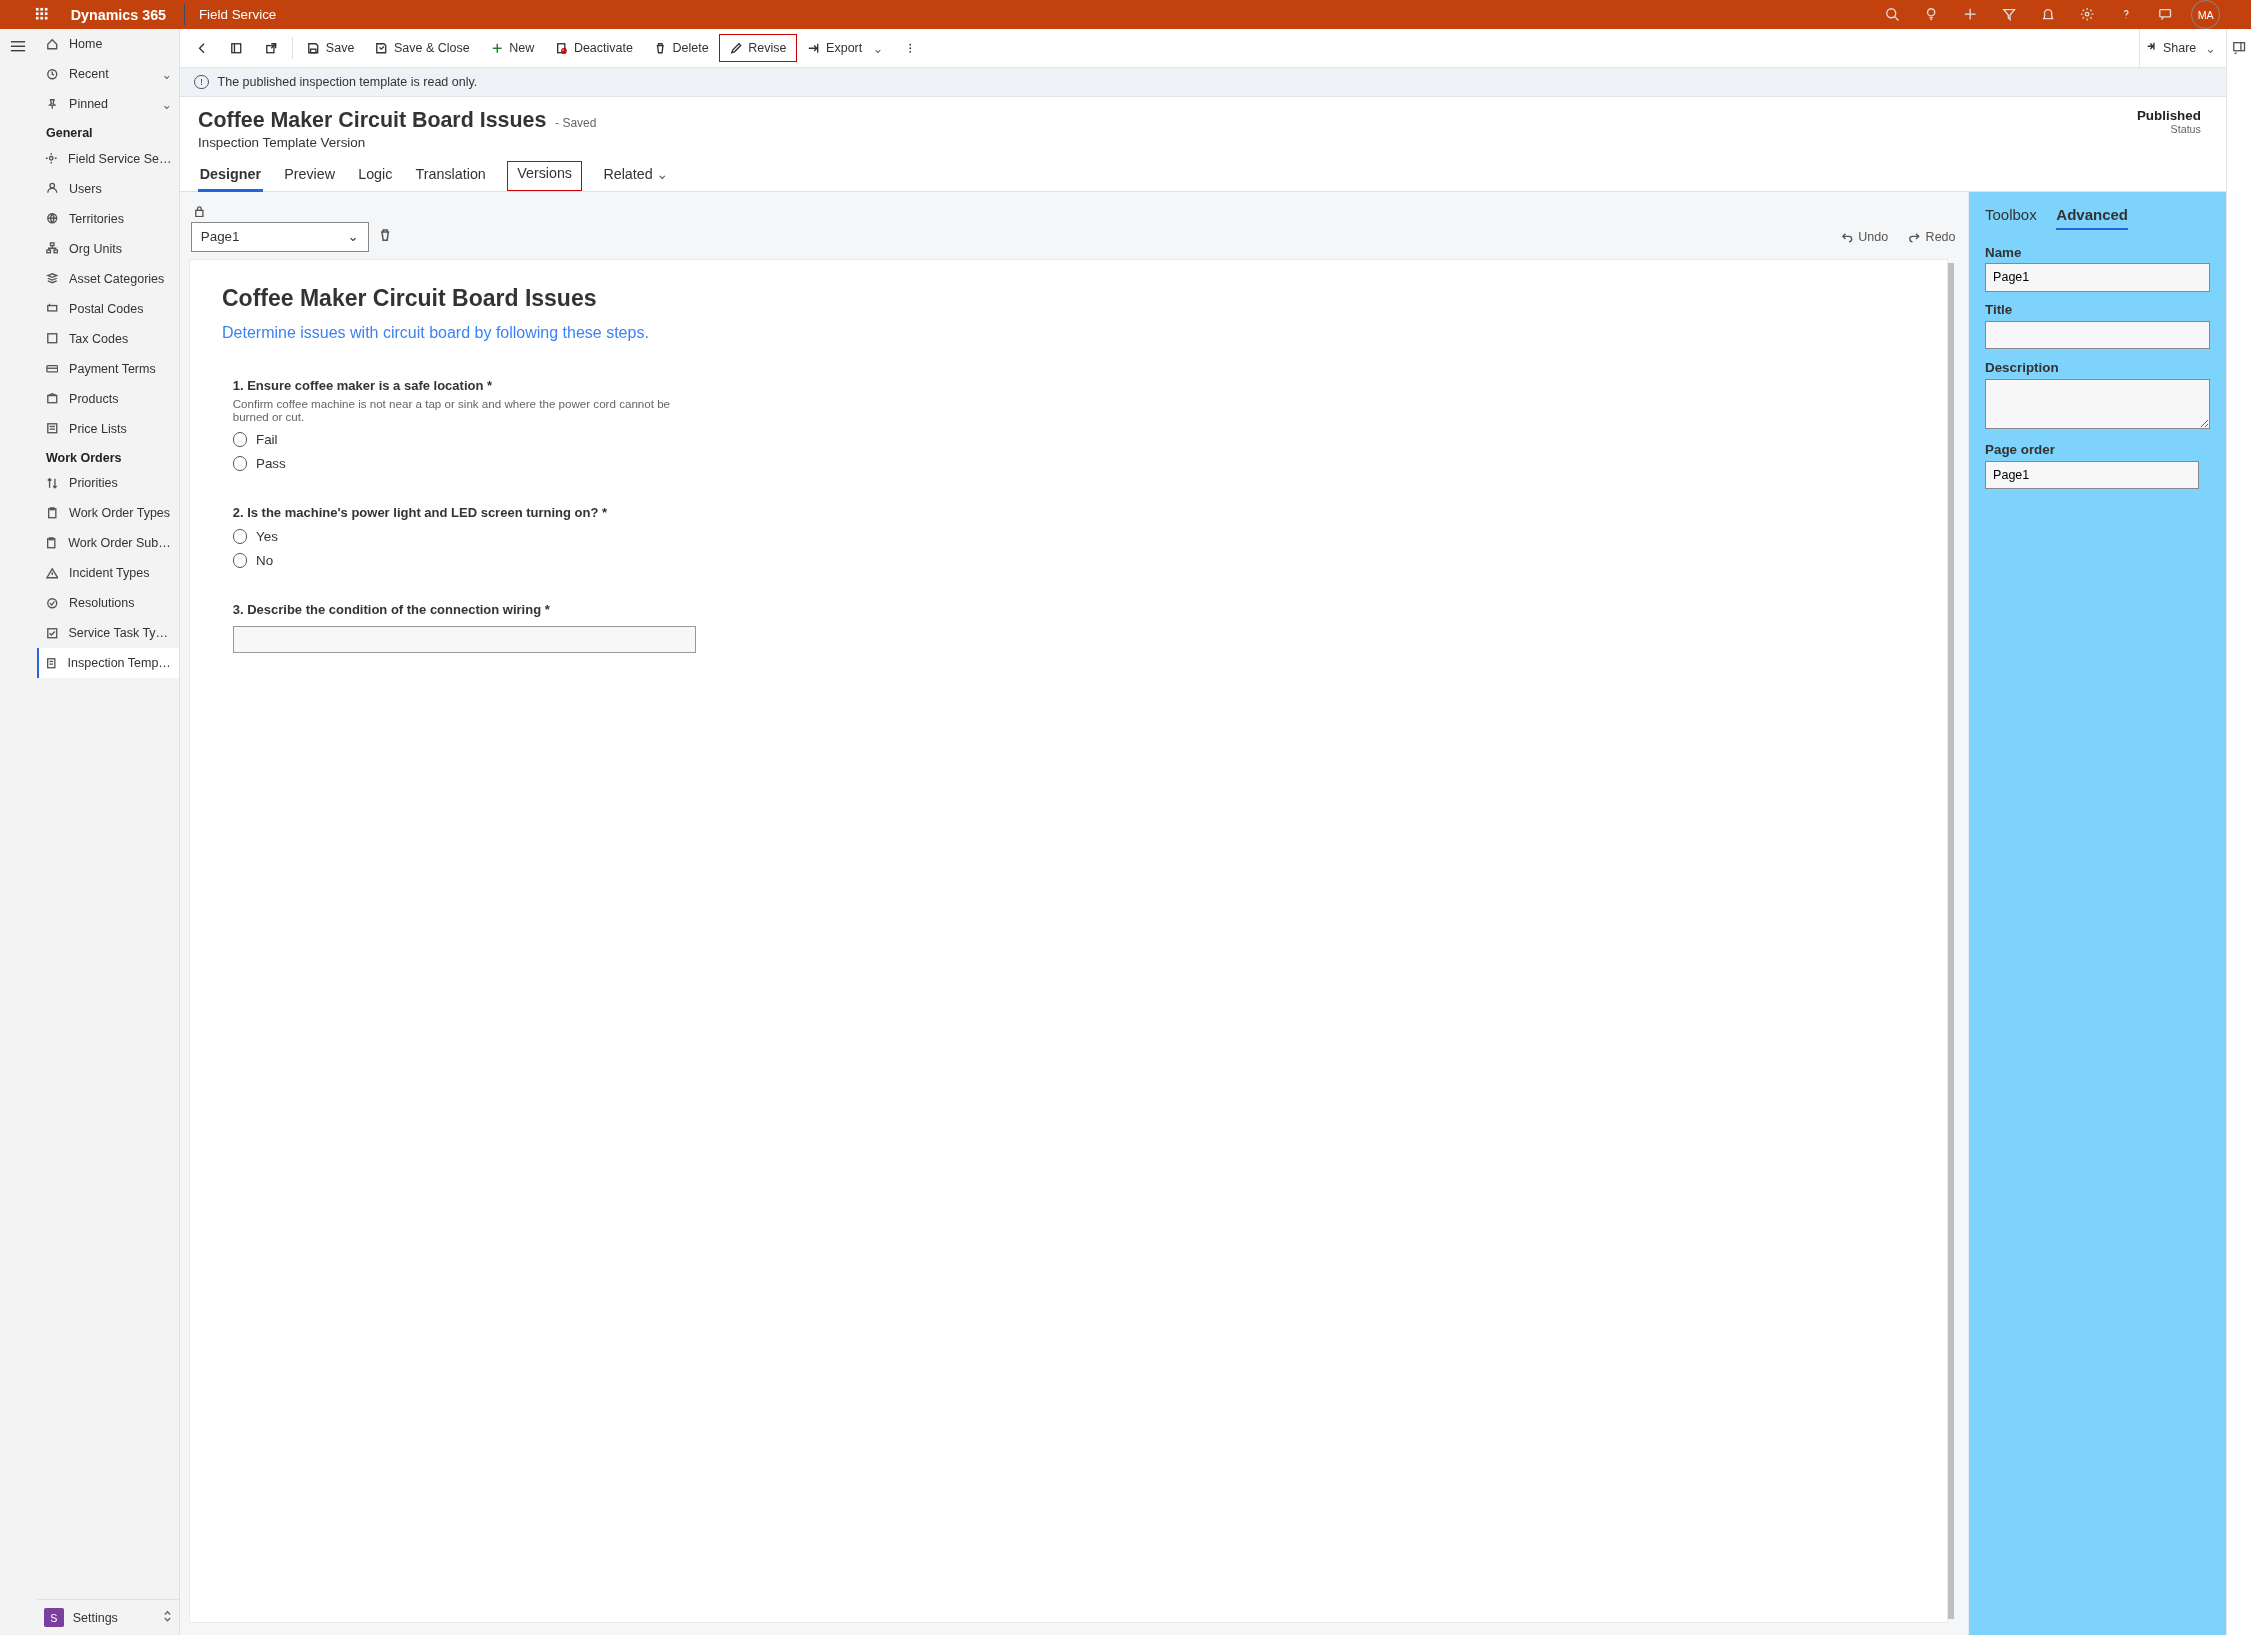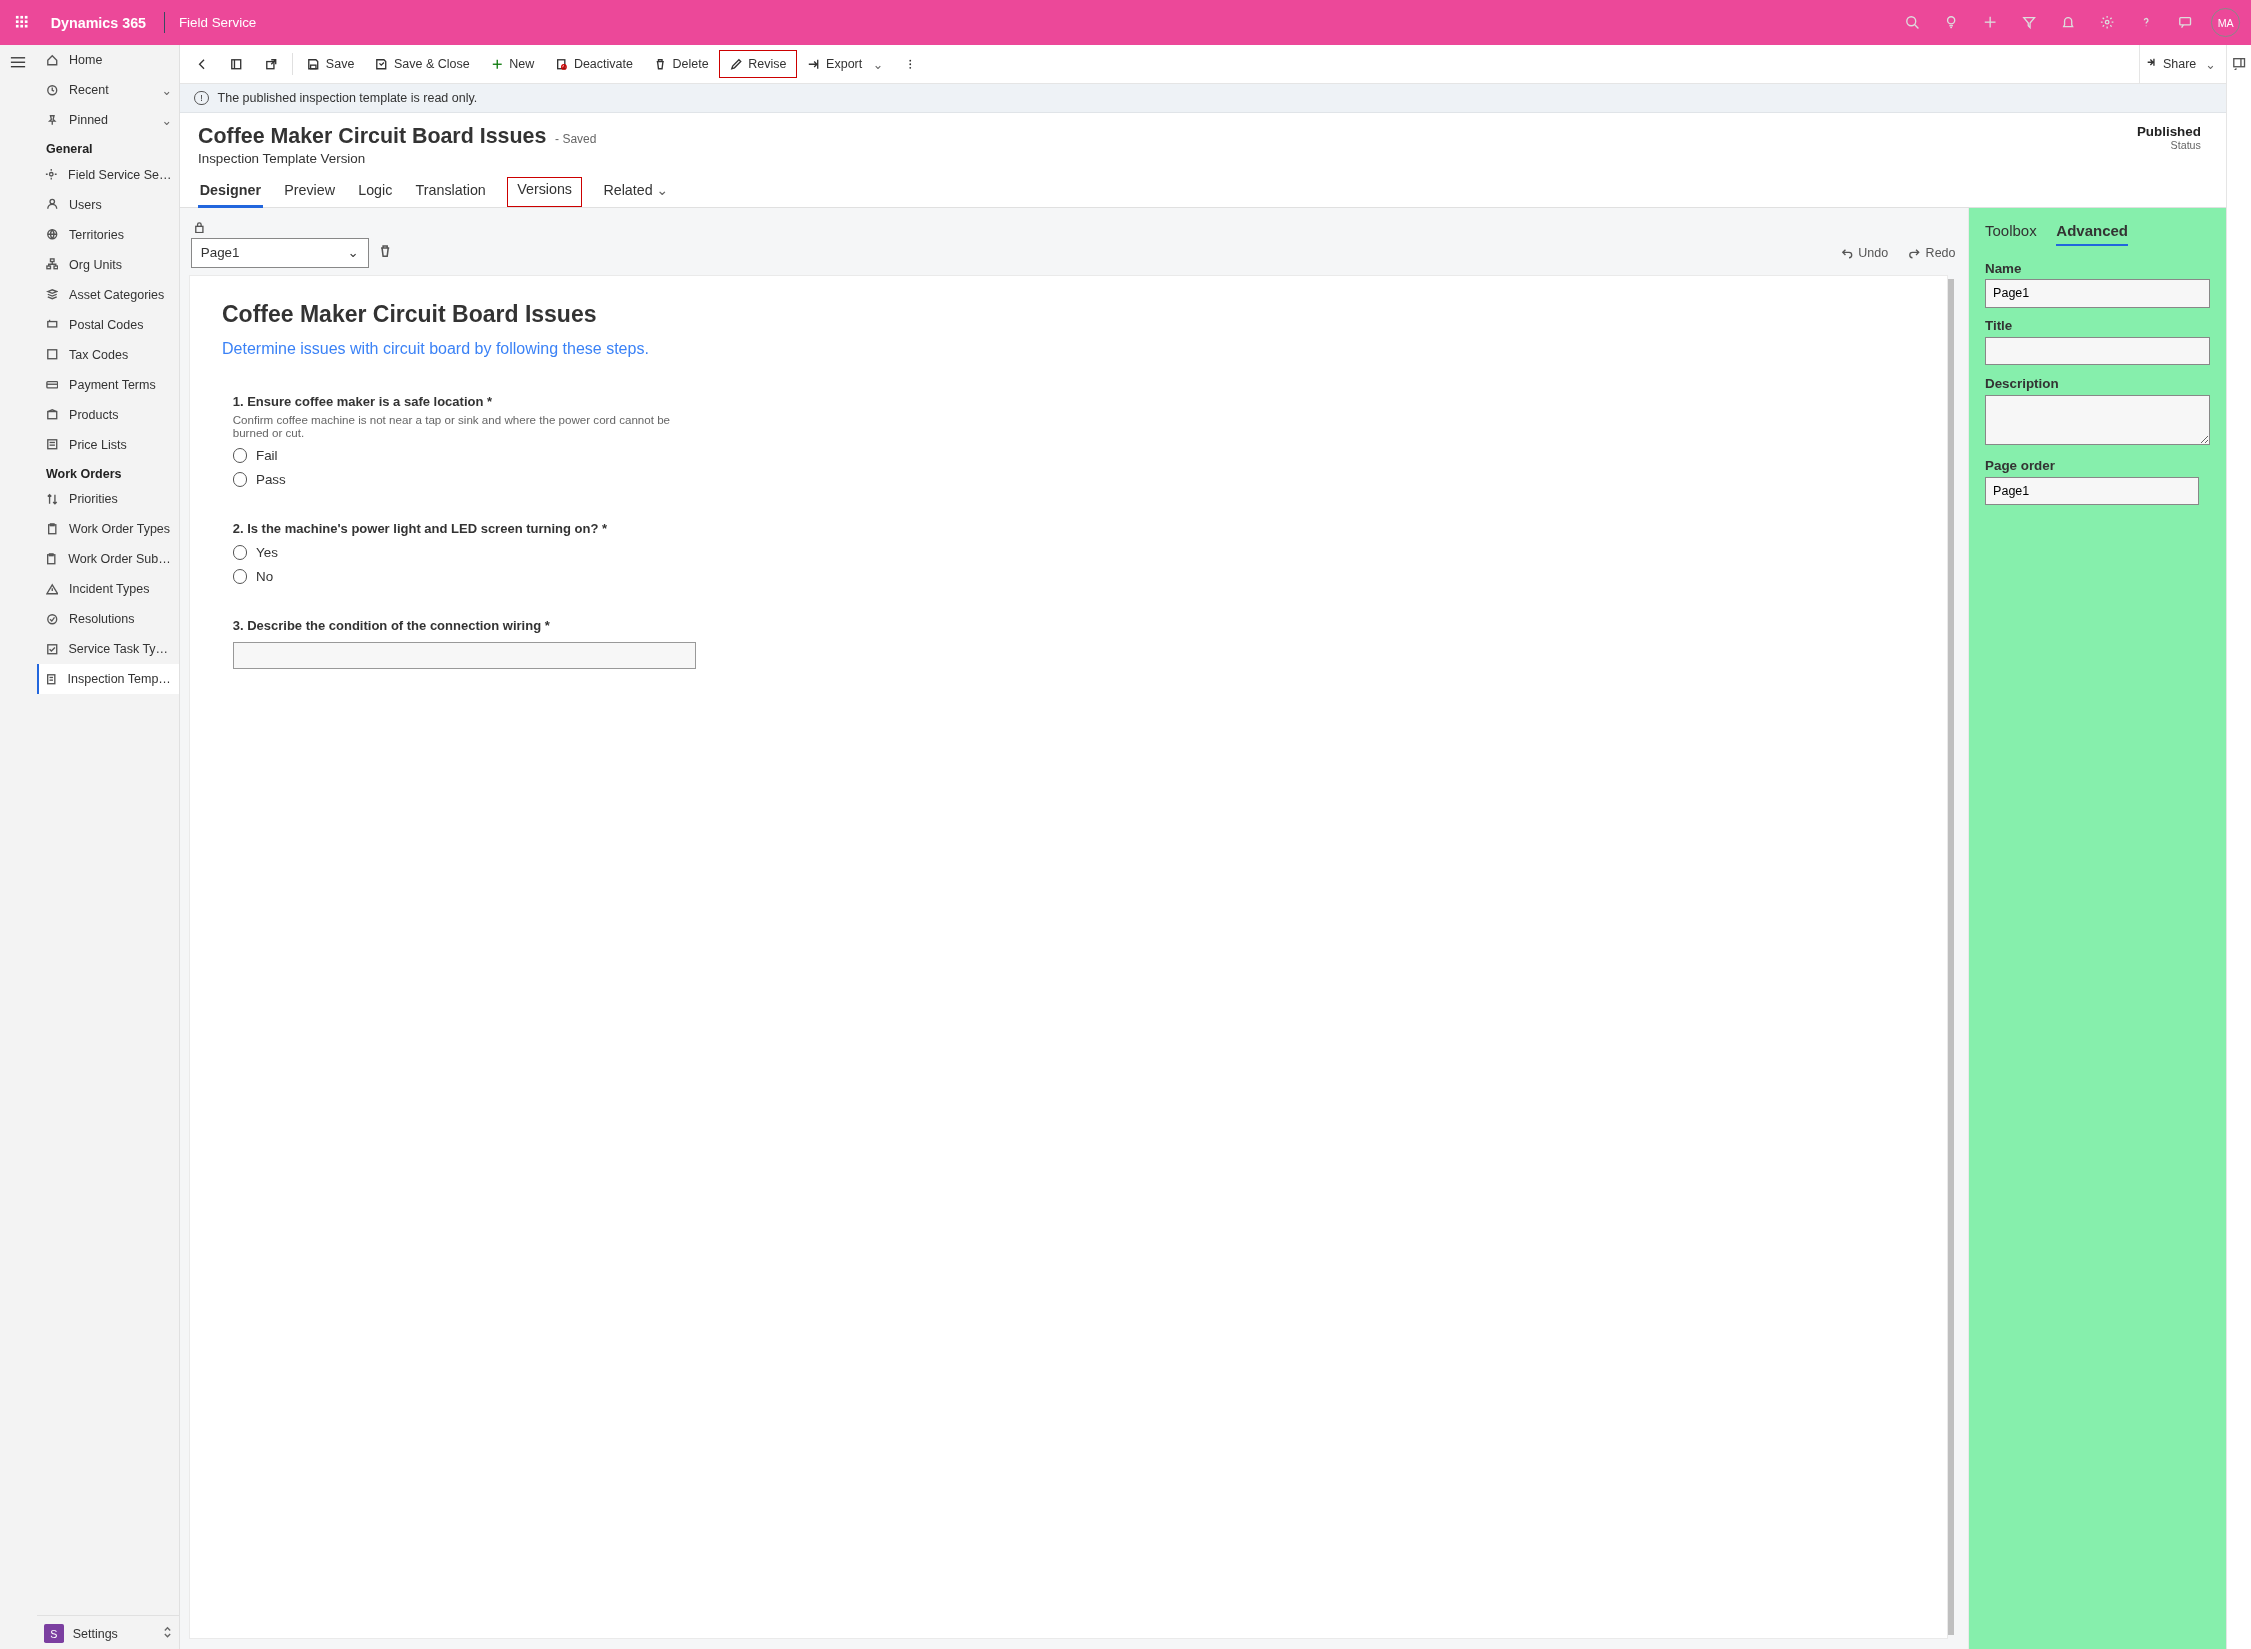--- a/index.html
+++ b/index.html
@@ -1,19 +1,19 @@
 <!DOCTYPE html>
 <html style="font-size:14.3px"><head>
 <meta charset="utf-8">
 <style>
 * { box-sizing: border-box; margin: 0; padding: 0; }
 body { font-family: "Segoe UI", Arial, sans-serif; font-size: 12.5px; color: #333; background: #fff; overflow: hidden; }
 
 
-.topbar { height: 45px; background: #ec4899; color: #fff; display: flex; align-items: center; padding: 0 4px; }
+.topbar { height: 29px; background: #c2410c; color: #fff; display: flex; align-items: center; padding: 0 24px; }
 .topbar .waffle { width: 36px; display: flex; align-items: center; justify-content: center; }
 .topbar .brand { font-size: 14.3px; font-weight: 600; padding: 0 10.7px; }
 .topbar .divider { width: 0.9px; height: 21.4px; background: #3a4a60; margin: 0 7.1px; }
 .topbar .module { font-size: 13.4px; padding: 0 7.1px; }
 .topbar .spacer { flex: 1; }
 .topbar .ticon { width: 39px; height: 43px; display: flex; align-items: center; justify-content: center; color: #ddd; }
 .topbar .avatar { width: 28.5px; height: 28.5px; border: 0.9px solid #888; border-radius: 50%; display: flex; align-items: center; justify-content: center; font-size: 10.7px; margin: 0 7.1px; color: #fff; }
 
 
 .shell { display: flex; height: calc(100vh - 43px); }
@@ -79,21 +79,21 @@
 .qtitle { font-size: 13px; font-weight: 600; }
 .qhelp { font-size: 11.6px; color: #666; margin-top: 3.6px; max-width: 463px; }
 .opts { margin-top: 9px; display: flex; flex-direction: column; gap: 9px; }
 .opt { display: flex; align-items: center; gap: 9px; font-size: 13.4px; }
 .radio { width: 14.3px; height: 14.3px; border: 1.3px solid #555; border-radius: 50%; }
 .textin { width: 463px; height: 27px; border: 0.9px solid #999; background: #f7f7f7; margin-top: 9px; }
 
 .scrollbar { width: 5.3px; background: #bfbfbf; margin: 3.6px 1.8px 3.6px 0; }
 
 
-.rightpanel { width: 258px; background: #86efac; border-left: 0.9px solid #eaeaea; padding: 14.3px 16px; }
+.rightpanel { width: 258px; background: #7dd3fc; border-left: 0.9px solid #eaeaea; padding: 14.3px 16px; }
 .rtabs { display: flex; gap: 19.6px; margin-bottom: 16px; }
 .rtab { font-size: 15px; padding-bottom: 5.3px; position: relative; }
 .rtab.active { font-weight: 600; }
 .rtab.active::after { content: ""; position: absolute; left: 0; right: 0; bottom: -1.8px; height: 2.7px; background: #2266dd; }
 .flab { font-size: 13.4px; font-weight: 600; margin: 10.7px 0 3.6px; }
 .finput { width: 100%; height: 28.5px; border: 0.9px solid #888; background: #f7f7f7; padding: 0 7.1px; font-size: 12.5px; }
 .ftextarea { width: 100%; height: 50px; border: 0.9px solid #888; background: #f7f7f7; padding: 5.3px 7.1px; font-size: 12.5px; resize: vertical; }
 
 
 .farright { width: 25px; border-left: 0.9px solid #e5e5e5; display: flex; align-items: flex-start; justify-content: center; padding-top: 10.7px; }

